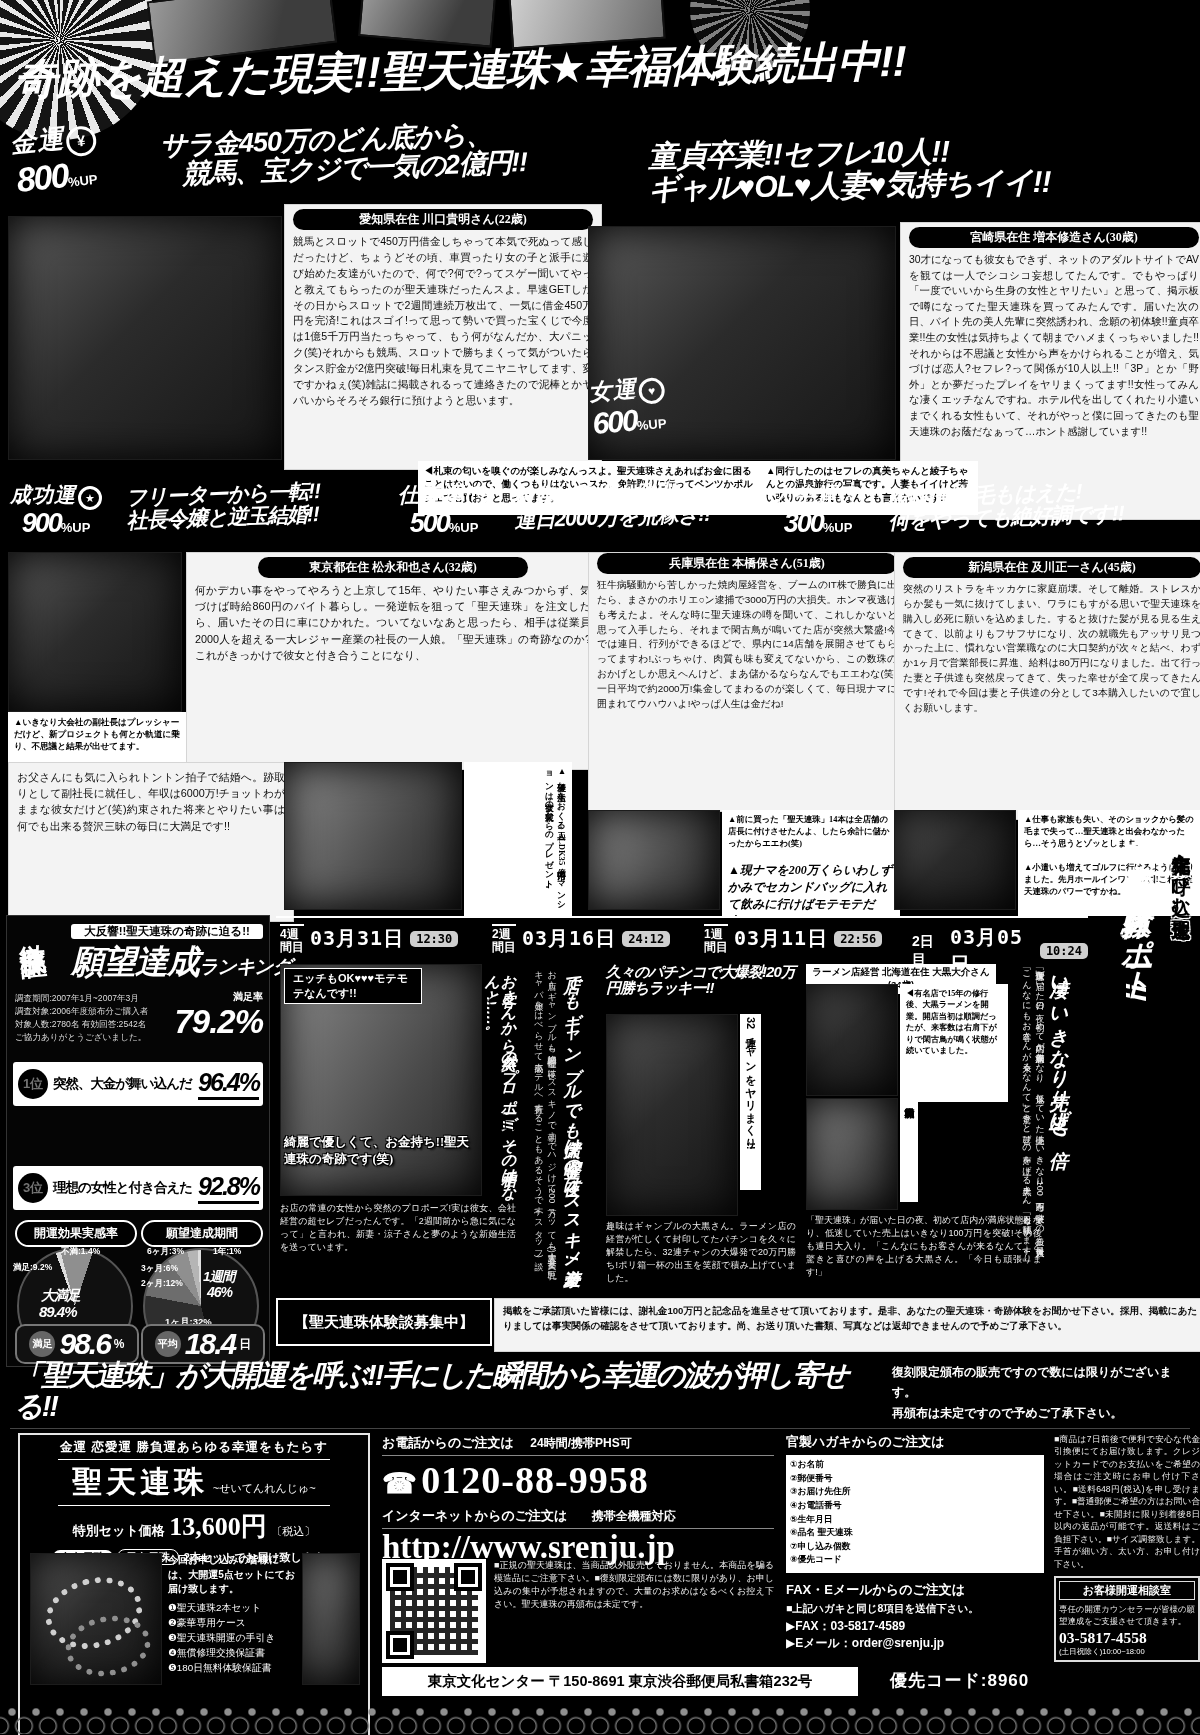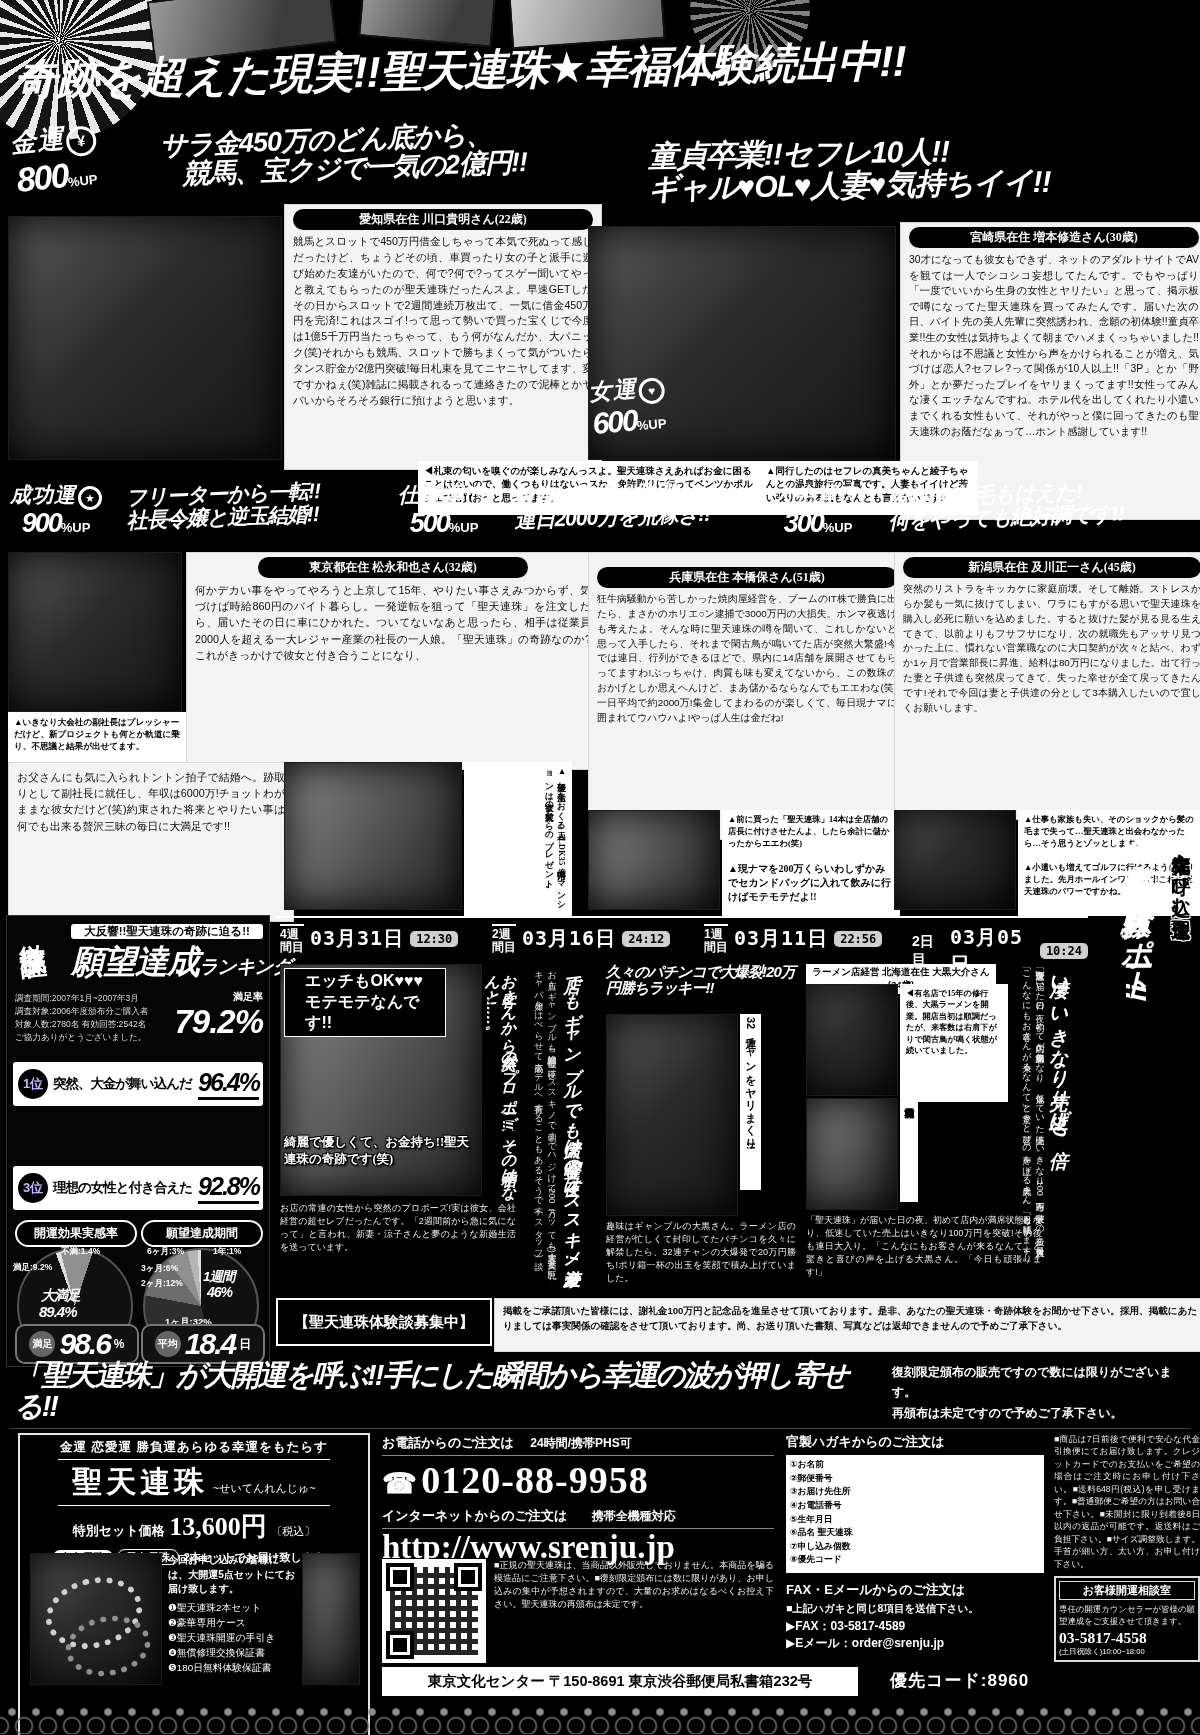--- a/index.html
+++ b/index.html
@@ -20,21 +20,21 @@
   .vtext{writing-mode:vertical-rl;text-orientation:mixed;}
   .badge{color:#fff;font-weight:900;font-style:italic;text-align:center;line-height:1;}
   .badge .lab{font-size:26px;letter-spacing:1px;}
   .badge .num{font-size:34px;letter-spacing:-2px;}
   .badge .unit{font-size:13px;font-style:normal;}
   .bicon{display:inline-block;width:24px;height:24px;border:3px solid #fff;border-radius:50%;
     font-size:15px;line-height:24px;text-align:center;vertical-align:middle;margin-left:2px;font-style:normal;}
   .outl{color:#fff;text-shadow:1px 1px 0 #000,-1px 1px 0 #000,1px -1px 0 #000,-1px -1px 0 #000,2px 2px 2px #000;}
   .rankrow{position:absolute;left:6px;width:250px;height:44px;background:#fff;color:#000;
     display:flex;align-items:center;border-radius:3px;}
-  .rankrow .rc{width:30px;height:30px;background:#000;color:#c4b5fd;border-radius:50%;margin:0 5px;
+  .rankrow .rc{width:30px;height:30px;background:#000;color:#737373;border-radius:50%;margin:0 5px;
     text-align:center;line-height:30px;font-weight:900;font-size:13px;flex:none;}
   .rankrow .rl{font-weight:900;font-size:13.5px;flex:1;letter-spacing:-1px;}
   .rankrow .rv{font-weight:900;font-style:italic;font-size:25px;letter-spacing:-2px;margin-right:4px;border-bottom:3px solid #000;}
   .pie{border-radius:50%;width:112px;height:112px;border:2px solid #555;}
   .pill{background:#000;border:2px solid #fff;border-radius:16px;color:#fff;font-weight:900;
     font-size:12px;text-align:center;padding:3px 0;}
   .totbadge{background:#111;border:2px solid #777;border-radius:10px;color:#fff;display:flex;align-items:center;justify-content:center;gap:4px;}
   .totbadge .tcirc{width:26px;height:26px;border-radius:50%;background:#666;font-size:10px;font-weight:900;
     display:flex;align-items:center;justify-content:center;}
   .totbadge .tval{font-size:30px;font-weight:900;font-style:italic;letter-spacing:-2px;}
@@ -133,27 +133,27 @@
   <div class="abs wbox" style="left:186px;top:552px;width:396px;height:204px;padding:6px 8px;">
     <div class="ntag" style="margin:-2px auto 4px;width:250px;">東京都在住 松永和也さん(32歳)</div>
     <div class="body-txt" style="font-size:10.8px;">何かデカい事をやってやろうと上京して15年、やりたい事さえみつからず、気づけば時給860円のバイト暮らし。一発逆転を狙って「聖天連珠」を注文したら、届いたその日に車にひかれた。ついてないなあと思ったら、相手は従業員2000人を超える一大レジャー産業の社長の一人娘。「聖天連珠」の奇跡なのか?これがきっかけで彼女と付き合うことになり、</div>
   </div>
   <div class="abs wbox" style="left:8px;top:762px;width:268px;height:146px;padding:6px 8px;">
     <div class="body-txt" style="font-size:10.8px;">お父さんにも気に入られトントン拍子で結婚へ。跡取りとして副社長に就任し、年収は6000万!チョットわがままな彼女だけど(笑)約束された将来とやりたい事は何でも出来る贅沢三昧の毎日に大満足です!!</div>
   </div>
   <div class="abs photo light" style="left:284px;top:762px;width:176px;height:146px;"></div>
   <div class="abs cap vtext" style="left:464px;top:762px;height:146px;width:100px;font-size:8.6px;padding:4px;">▲優雅な生活をおくる二人。5LDK3億5千万円のマンションは彼女の父親からのプレゼント。</div>
 
-  <div class="abs wbox" style="left:588px;top:552px;width:300px;height:254px;padding:16px 8px;">
+  <div class="abs wbox" style="left:588px;top:552px;width:300px;height:254px;padding:2px 8px;">
     <div class="ntag" style="margin:-2px auto 4px;">兵庫県在住 本橋保さん(51歳)</div>
     <div class="body-txt" style="font-size:9.9px;">狂牛病騒動から苦しかった焼肉屋経営を、ブームのIT株で勝負に出たら、まさかのホリエ○ン逮捕で3000万円の大損失。ホンマ夜逃げも考えたよ。そんな時に聖天連珠の噂を聞いて、これしかないと思って入手したら、それまで閑古鳥が鳴いてた店が突然大繁盛!今では連日、行列ができるほどで、県内に14店舗を展開させてもらってますわ!ぶっちゃけ、肉質も味も変えてないから、この数珠のおかげとしか思えへんけど、まあ儲かるならなんでもエエわな(笑)一日平均で約2000万!集金してまわるのが楽しくて、毎日現ナマに囲まれてウハウハよ!やっぱ人生は金だね!</div>
   </div>
   <div class="abs photo light" style="left:588px;top:810px;width:130px;height:98px;"></div>
   <div class="abs cap" style="left:722px;top:810px;width:166px;height:44px;font-size:8.4px;">▲前に買った「聖天連珠」14本は全店舗の店長に付けさせたんよ、したら余計に儲かったからエエわ(笑)</div>
-  <div class="abs cap" style="left:722px;top:858px;width:166px;height:50px;font-size:10px;">▲現ナマを200万くらいわしずかみでセカンドバッグに入れて飲みに行けばモテモテだよ!!</div>
+  <div class="abs cap" style="left:722px;top:858px;width:166px;height:50px;font-size:12px;font-style:italic;">▲現ナマを200万くらいわしずかみでセカンドバッグに入れて飲みに行けばモテモテだよ!!</div>
 
   <div class="abs wbox" style="left:894px;top:552px;width:298px;height:254px;padding:6px 8px;">
     <div class="ntag" style="margin:-2px auto 4px;">新潟県在住 及川正一さん(45歳)</div>
     <div class="body-txt" style="font-size:9.9px;">突然のリストラをキッカケに家庭崩壊。そして離婚。ストレスからか髪も一気に抜けてしまい、ワラにもすがる思いで聖天連珠を購入し必死に願いを込めました。すると抜けた髪が見る見る生えてきて、以前よりもフサフサになり、次の就職先もアッサリ見つかった上に、慣れない営業職なのに大口契約が次々と結べ、わずか1ヶ月で営業部長に昇進、給料は80万円になりました。出て行った妻と子供達も突然戻ってきて、失った幸せが全て戻ってきたんです!それで今回は妻と子供達の分として3本購入したいので宜しくお願いします。</div>
   </div>
   <div class="abs photo" style="left:894px;top:810px;width:120px;height:98px;"></div>
   <div class="abs cap" style="left:1018px;top:810px;width:174px;height:44px;font-size:8.4px;">▲仕事も家族も失い、そのショックから髪の毛まで失って…聖天連珠と出会わなかったら…そう思うとゾッとします。</div>
   <div class="abs cap" style="left:1018px;top:858px;width:174px;height:50px;font-size:8.4px;">▲小遣いも増えてゴルフに行けるようになりました。先月ホールインワンも2回!これも聖天連珠のパワーですかね。</div>
 
   <div class="abs" style="left:6px;top:915px;width:262px;height:450px;background:#050505;border:1px solid #333;">
@@ -228,21 +228,21 @@
       <span class="wd mono">03月11日</span>
       <span class="wt mono">22:56</span>
     </div>
     <div class="wkhead" style="position:absolute;left:636px;top:6px;">
       <span style="font-size:14px;font-weight:900;">2日目</span>
       <span class="wd mono">03月05日</span>
       <span class="wt mono">10:24</span>
     </div>
 
     <div class="abs photo light" style="left:4px;top:46px;width:200px;height:230px;"></div>
-    <div style="position:absolute;left:8px;top:50px;background:#000;border:1px solid #fff;font-weight:900;font-size:16px;padding:2px 20px;width:120px;">エッチもOK♥♥♥モテモテなんです!!</div>
+    <div style="position:absolute;left:8px;top:50px;background:#000;border:1px solid #fff;font-weight:900;font-size:11px;padding:2px 8px;width:120px;">エッチもOK♥♥♥モテモテなんです!!</div>
     <div class="vtext hl outl" style="position:absolute;left:208px;top:46px;height:240px;font-size:15px;">お客さんから突然のプロポーズ!!その相手はなんと……。</div>
     <div class="outl serif" style="position:absolute;left:8px;top:216px;width:190px;font-size:12.5px;font-weight:900;">綺麗で優しくて、お金持ち!!聖天連珠の奇跡です(笑)</div>
     <div class="smalltxt" style="position:absolute;left:4px;top:284px;width:236px;color:#eee;">お店の常連の女性から突然のプロポーズ!実は彼女、会社経営の超セレブだったんです。「2週間前から急に気になって」と言われ、新妻・涼子さんと夢のような新婚生活を送っています。</div>
 
     <div class="vtext hl" style="position:absolute;left:286px;top:46px;height:300px;font-size:17px;color:#fff;">店でもギャンブルでも大儲け!金曜の夜はススキノ豪遊!</div>
     <div class="vtext smalltxt" style="position:absolute;left:250px;top:46px;height:300px;width:32px;color:#ddd;">お店もギャンブルも絶好調!金曜の夜はススキノで朝までハジけて200万スッても大丈夫(笑)美女と巨乳キャバ嬢をはべらせて高級ホテルへ直行することもあるそうです(スタッフ談)</div>
 
     <div class="hl" style="position:absolute;left:330px;top:46px;width:190px;font-size:15px;">久々のパチンコで大爆裂!20万円勝ちラッキー!!</div>
     <div class="abs photo" style="left:330px;top:96px;width:130px;height:200px;"></div>
     <div class="vtext" style="position:absolute;left:464px;top:96px;height:170px;background:#fff;color:#000;font-weight:900;font-size:11px;padding:3px;">32連チャンをヤリまくり!!</div>

